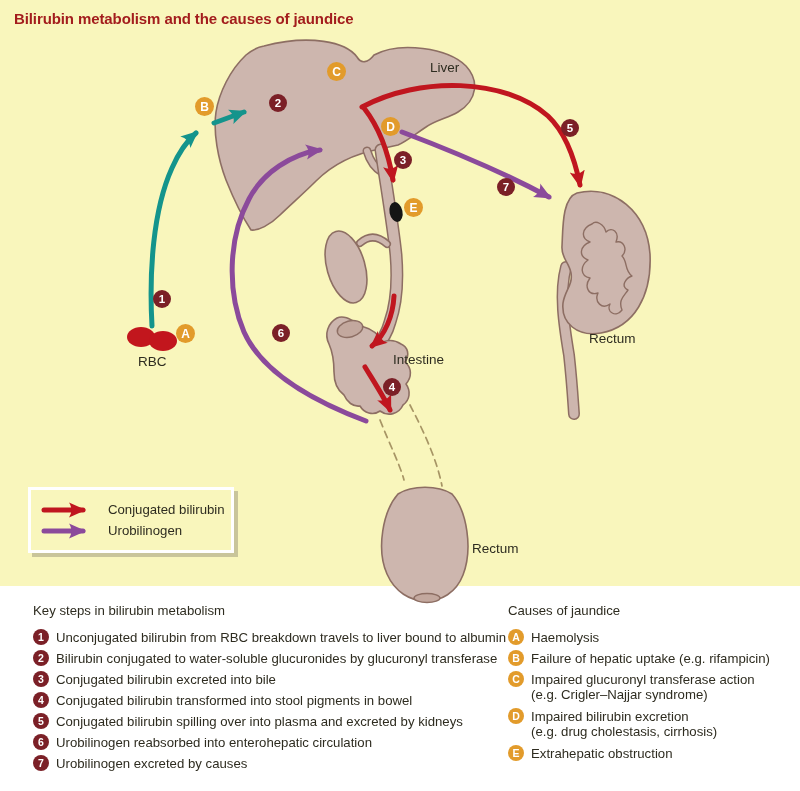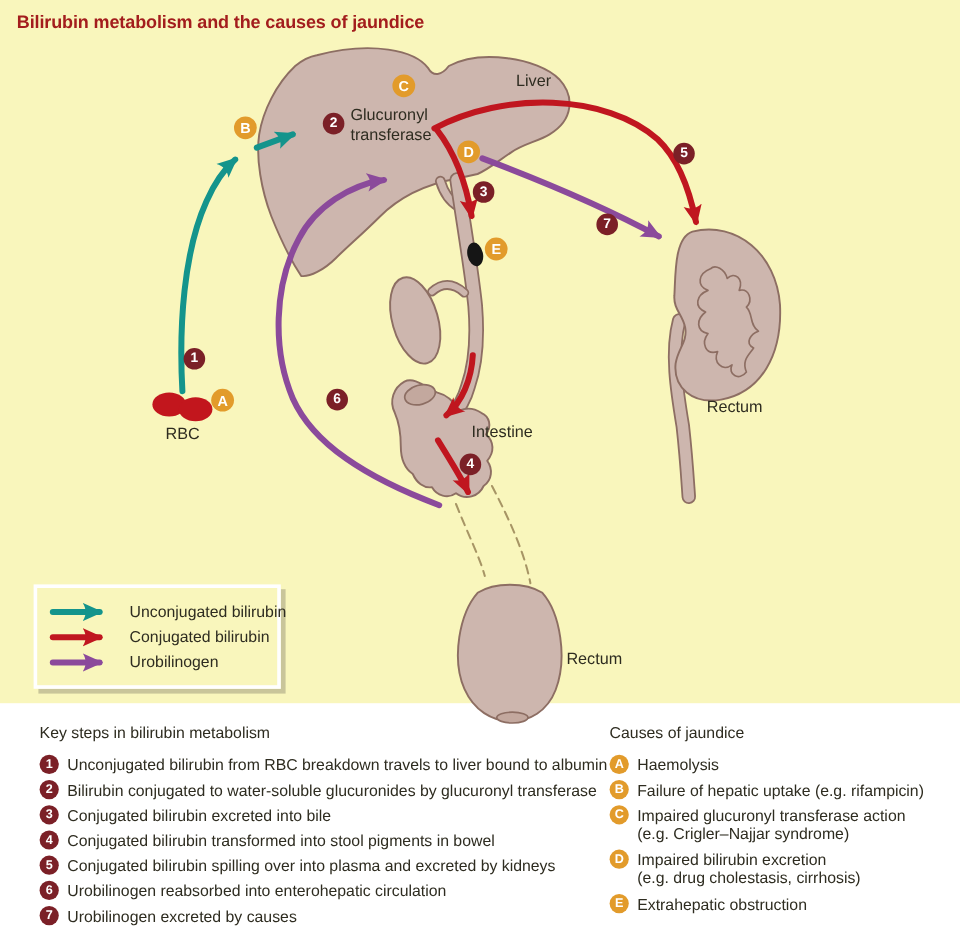--- a/index.html
+++ b/index.html
@@ -132,45 +132,38 @@
 
     <path class="shaft-purple" marker-end="url(#ah-purple)" d="M 366,421 C 305,398 261,370 244,332 C 227,292 228,238 249,199 C 263,172 292,154 320,150"></path>
     <path class="shaft-purple" marker-end="url(#ah-purple)" d="M 402,132 C 455,152 510,176 549,197"></path>
   </svg>
 
   <span class="dlabel" style="left:430px;top:60px">Liver</span>
   <span class="dlabel" style="left:589px;top:331px">Rectum</span>
   <span class="dlabel" style="left:393px;top:352px">Intestine</span>
   <span class="dlabel" style="left:472px;top:541px">Rectum</span>
   <span class="dlabel" style="left:138px;top:354px">RBC</span>
-  <span class="dlabel wrap" style="left:292px;top:88px">Glucuronyl transferase</span>
 
   <div class="nbadge" style="left:153px;top:290px">1</div>
   <div class="nbadge" style="left:269px;top:94px">2</div>
   <div class="nbadge" style="left:394px;top:151px">3</div>
   <div class="nbadge" style="left:383px;top:378px">4</div>
   <div class="nbadge" style="left:561px;top:119px">5</div>
   <div class="nbadge" style="left:272px;top:324px">6</div>
   <div class="nbadge" style="left:497px;top:178px">7</div>
 
   <div class="lbadge" style="left:176px;top:324px">A</div>
   <div class="lbadge" style="left:195px;top:97px">B</div>
   <div class="lbadge" style="left:327px;top:62px">C</div>
   <div class="lbadge" style="left:381px;top:117px">D</div>
   <div class="lbadge" style="left:404px;top:198px">E</div>
 
   <div class="legend">
     <div class="legend-row">
       <svg width="58" height="12">
-        <path d="M3,6 L42,6" class="shaft-teal" stroke-width="4.6" marker-end="url(#ah-teal)"></path>
-      </svg>
-      <span class="legend-label">Unconjugated bilirubin</span>
-    </div>
-    <div class="legend-row">
-      <svg width="58" height="12">
         <path d="M3,6 L42,6" class="shaft-red" stroke-width="4.6" marker-end="url(#ah-red)"></path>
       </svg>
       <span class="legend-label">Conjugated bilirubin</span>
     </div>
     <div class="legend-row">
       <svg width="58" height="12">
         <path d="M3,6 L42,6" class="shaft-purple" stroke-width="4.6" marker-end="url(#ah-purple)"></path>
       </svg>
       <span class="legend-label">Urobilinogen</span>
     </div>

